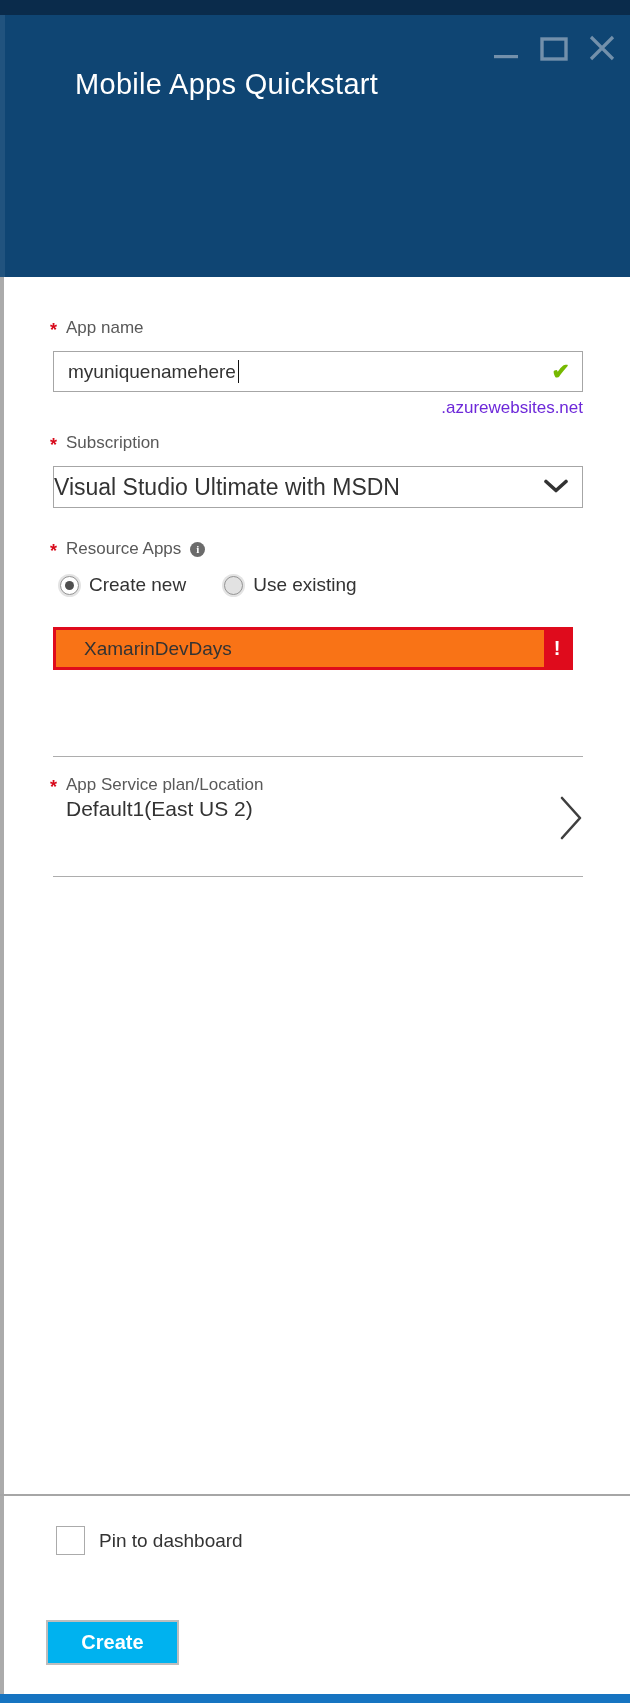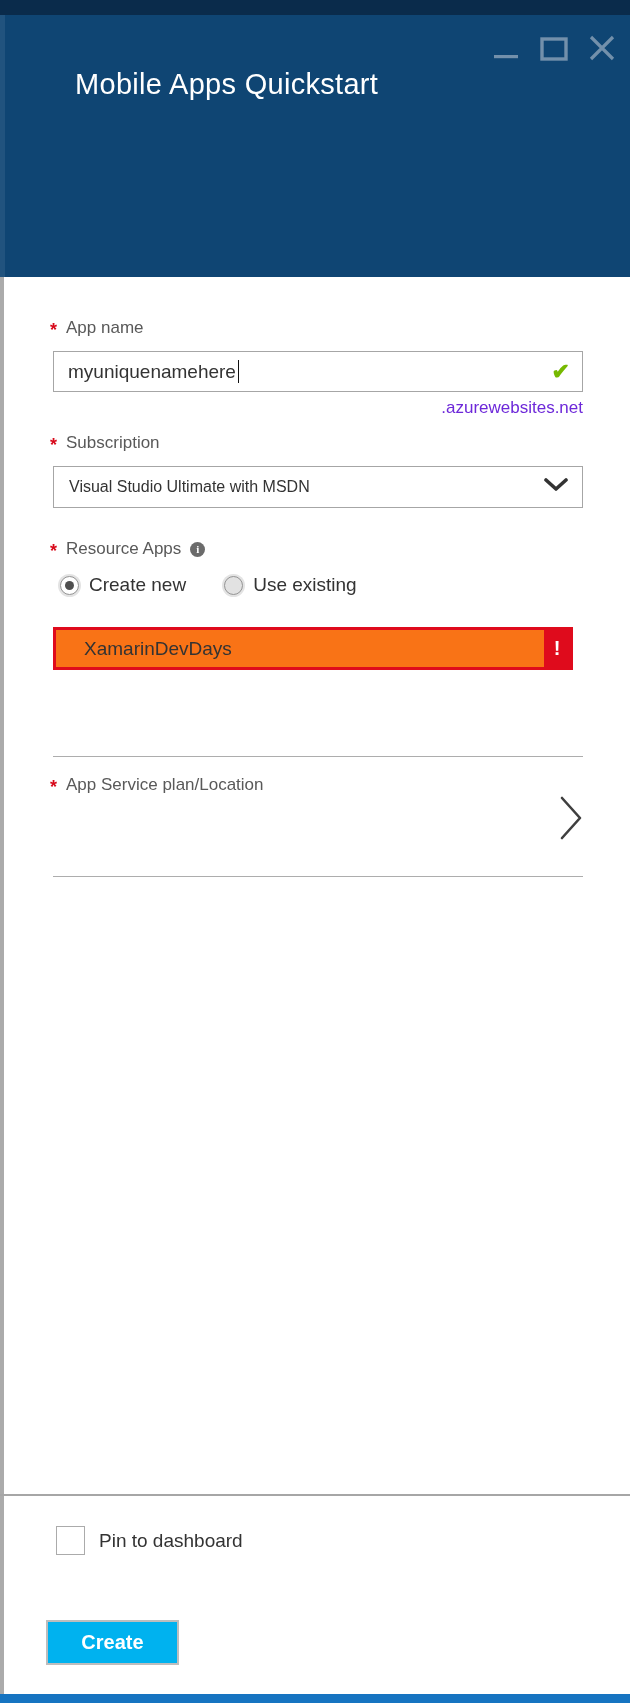--- a/index.html
+++ b/index.html
@@ -26,22 +26,22 @@
   .req { color:#D80B1C; font-size:18px; font-weight:bold; line-height:1; transform:translateY(2px); }
   .tbox { position:absolute; left:53px; width:530px; height:41px; background:#fff;
           border:1px solid #A6A6A6; display:flex; align-items:center; padding:17px 14px;
           font-size:19px; color:#333333; }
   .caret { display:inline-block; width:1px; height:23px; background:#111; margin-left:2px; }
   .valid-check { position:absolute; right:12px; top:50%; transform:translateY(-50%);
                  color:#76B900; font-size:22px; font-weight:bold; line-height:1; }
   .suffix { position:absolute; left:53px; top:398px; width:530px; text-align:right;
             font-size:17px; color:#6d28d9; }
   .selbox { position:absolute; left:53px; top:466px; width:530px; height:42px; background:#fff;
-            border:1px solid #A6A6A6; display:flex; align-items:center; padding:0 15px;
-            font-size:16px; color:#333333; cursor:pointer; }
+            border:1px solid #A6A6A6; display:flex; align-items:center; padding:0 0;
+            font-size:23px; color:#333333; cursor:pointer; }
   .selbox .chev { position:absolute; right:14px; top:50%; transform:translateY(-50%); }
   .info-icon { width:15px; height:15px; border-radius:50%; background:#6B6B6B; color:#fff;
                font-size:11px; font-weight:bold; display:inline-flex; align-items:center;
                justify-content:center; font-family:"Liberation Serif", serif; cursor:pointer; }
   .radio-row { position:absolute; left:60px; top:574px; display:flex; align-items:flex-start; gap:38px;
                font-size:19px; color:#333333; }
   .radio-opt { display:flex; align-items:center; gap:10px; cursor:pointer; }
   .radio { width:19px; height:19px; border-radius:50%; border:1px solid #949494;
            box-shadow:0 0 0 2px #E3E3E3; background:#fff;
            display:flex; align-items:center; justify-content:center; }
@@ -151,20 +151,21 @@
     <span class="err-flag">!</span>
   </div>
 
   <div class="divider" style="top:756px;"></div>
 
   <div class="asp-row">
     <div class="field-label" style="left:50px; top:13px;">
       <span class="req">*</span>
       <span>App Service plan/Location</span>
     </div>
+    <div class="asp-value" style="top:35px;">Default1(East US 2)</div>
     <span class="asp-chev" style="top:33px;">
       <svg width="26" height="46" viewBox="0 0 26 46">
           <path d="M4 3 L22 23 L4 43" fill="none" stroke="#3F3F3F" stroke-width="2.6" stroke-linecap="round" stroke-linejoin="round"></path>
         </svg>
     </span>
   </div>
 
   <div class="divider" style="top:876px;"></div>
 
   <div class="footer-divider"></div>

